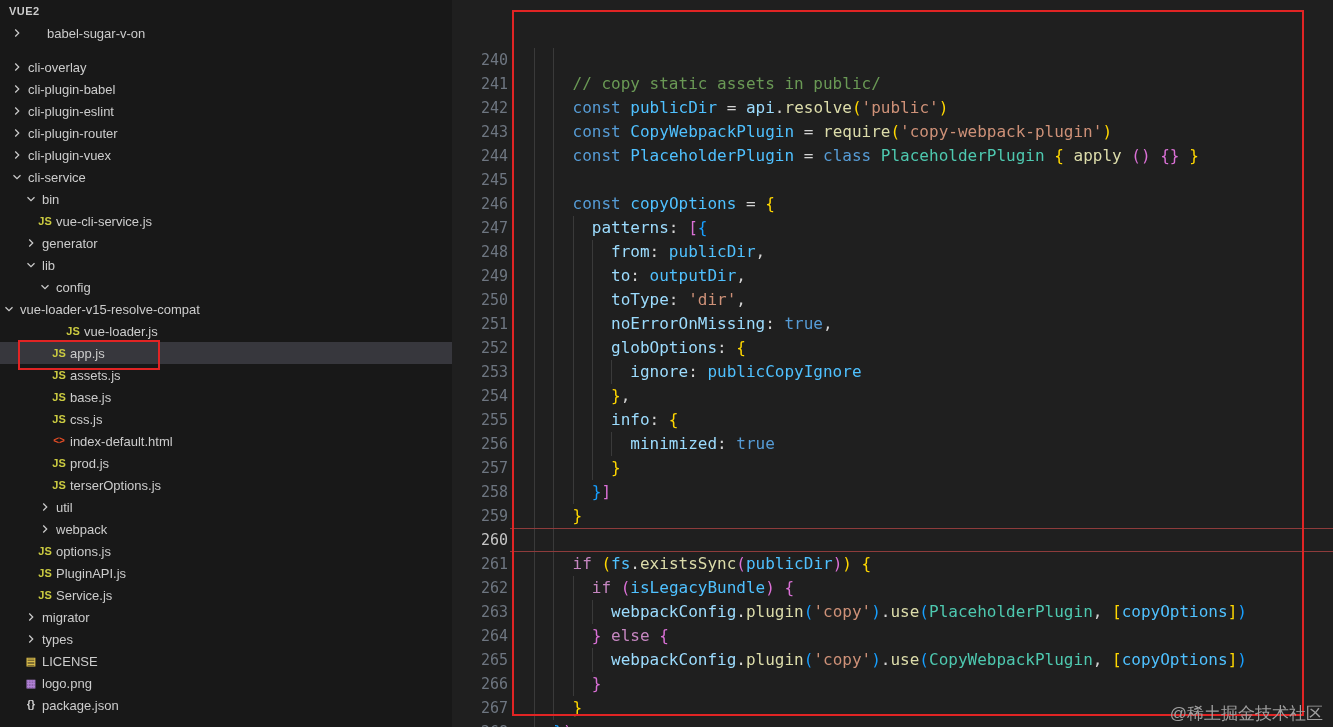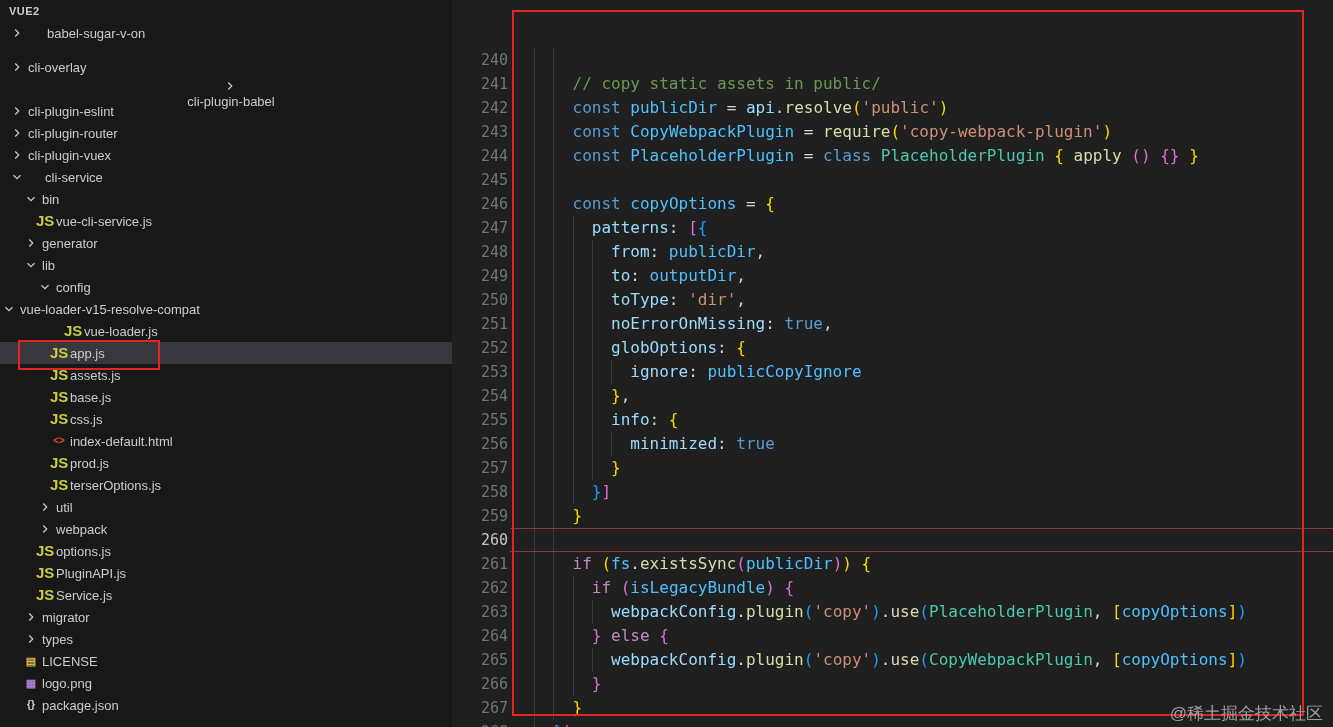--- a/index.html
+++ b/index.html
@@ -25,21 +25,21 @@
     height:22px; font-size:13px; color:#cccccc; cursor:pointer; white-space:nowrap;
   }
   .tree-row.selected { background: var(--selected_row_bg); }
   .tree-row.annotated::after {
     content:""; position:absolute; left:18px; top:-2px; width:138px; height:26px;
     border:2px solid var(--annotation_red); pointer-events:none;
   }
   .twistie { width:18px; height:16px; flex:none; display:inline-flex; align-items:center; justify-content:center; }
   .ficon {
     width:18px; flex:none; text-align:center;
-    font-size:15px; font-weight:bold; line-height:16px;
+    font-size:11px; font-weight:bold; line-height:16px;
   }
   .icon-js      { color: var(--icon_js); }
   .icon-html    { color: var(--icon_html); font-size:10px; }
   .icon-json    { color: var(--icon_json); font-size:10px; }
   .icon-license { color: var(--icon_license); font-size:11px; }
   .icon-image   { color: var(--icon_image); font-size:11px; }
   .tree-label { margin-left:2px; }
 
   
   .editor { position:absolute; left:452px; top:0; right:0; height:100%; background:var(--editor_bg); }
@@ -100,21 +100,21 @@
           <span class="tree-label">babel-sugar-v-on</span>
         </div>
         <div class="tree-row" style="padding-left: 8px; margin-top: 12px;">
           <span class="twistie">
             <svg width="14" height="14" viewBox="0 0 16 16">
               <path d="M6 4l4 4-4 4" fill="none" stroke="#cccccc" stroke-width="1.4"></path>
             </svg>
           </span>
           <span class="tree-label">cli-overlay</span>
         </div>
-        <div class="tree-row" style="padding-left: 8px; flex-direction: column;">
+        <div class="tree-row" style="padding-left: 8px;">
           <span class="twistie">
             <svg width="14" height="14" viewBox="0 0 16 16">
               <path d="M6 4l4 4-4 4" fill="none" stroke="#cccccc" stroke-width="1.4"></path>
             </svg>
           </span>
           <span class="tree-label">cli-plugin-babel</span>
         </div>
         <div class="tree-row" style="padding-left: 8px;">
           <span class="twistie">
             <svg width="14" height="14" viewBox="0 0 16 16">
@@ -132,21 +132,21 @@
           <span class="tree-label">cli-plugin-router</span>
         </div>
         <div class="tree-row" style="padding-left: 8px;">
           <span class="twistie">
             <svg width="14" height="14" viewBox="0 0 16 16">
               <path d="M6 4l4 4-4 4" fill="none" stroke="#cccccc" stroke-width="1.4"></path>
             </svg>
           </span>
           <span class="tree-label">cli-plugin-vuex</span>
         </div>
-        <div class="tree-row" style="padding-left: 8px; gap: 17px;">
+        <div class="tree-row" style="padding-left: 8px;">
           <span class="twistie">
             <svg width="14" height="14" viewBox="0 0 16 16">
               <path d="M4 6l4 4 4-4" fill="none" stroke="#cccccc" stroke-width="1.4"></path>
             </svg>
           </span>
           <span class="tree-label">cli-service</span>
         </div>
         <div class="tree-row" style="padding-left: 22px;">
           <span class="twistie">
             <svg width="14" height="14" viewBox="0 0 16 16">

